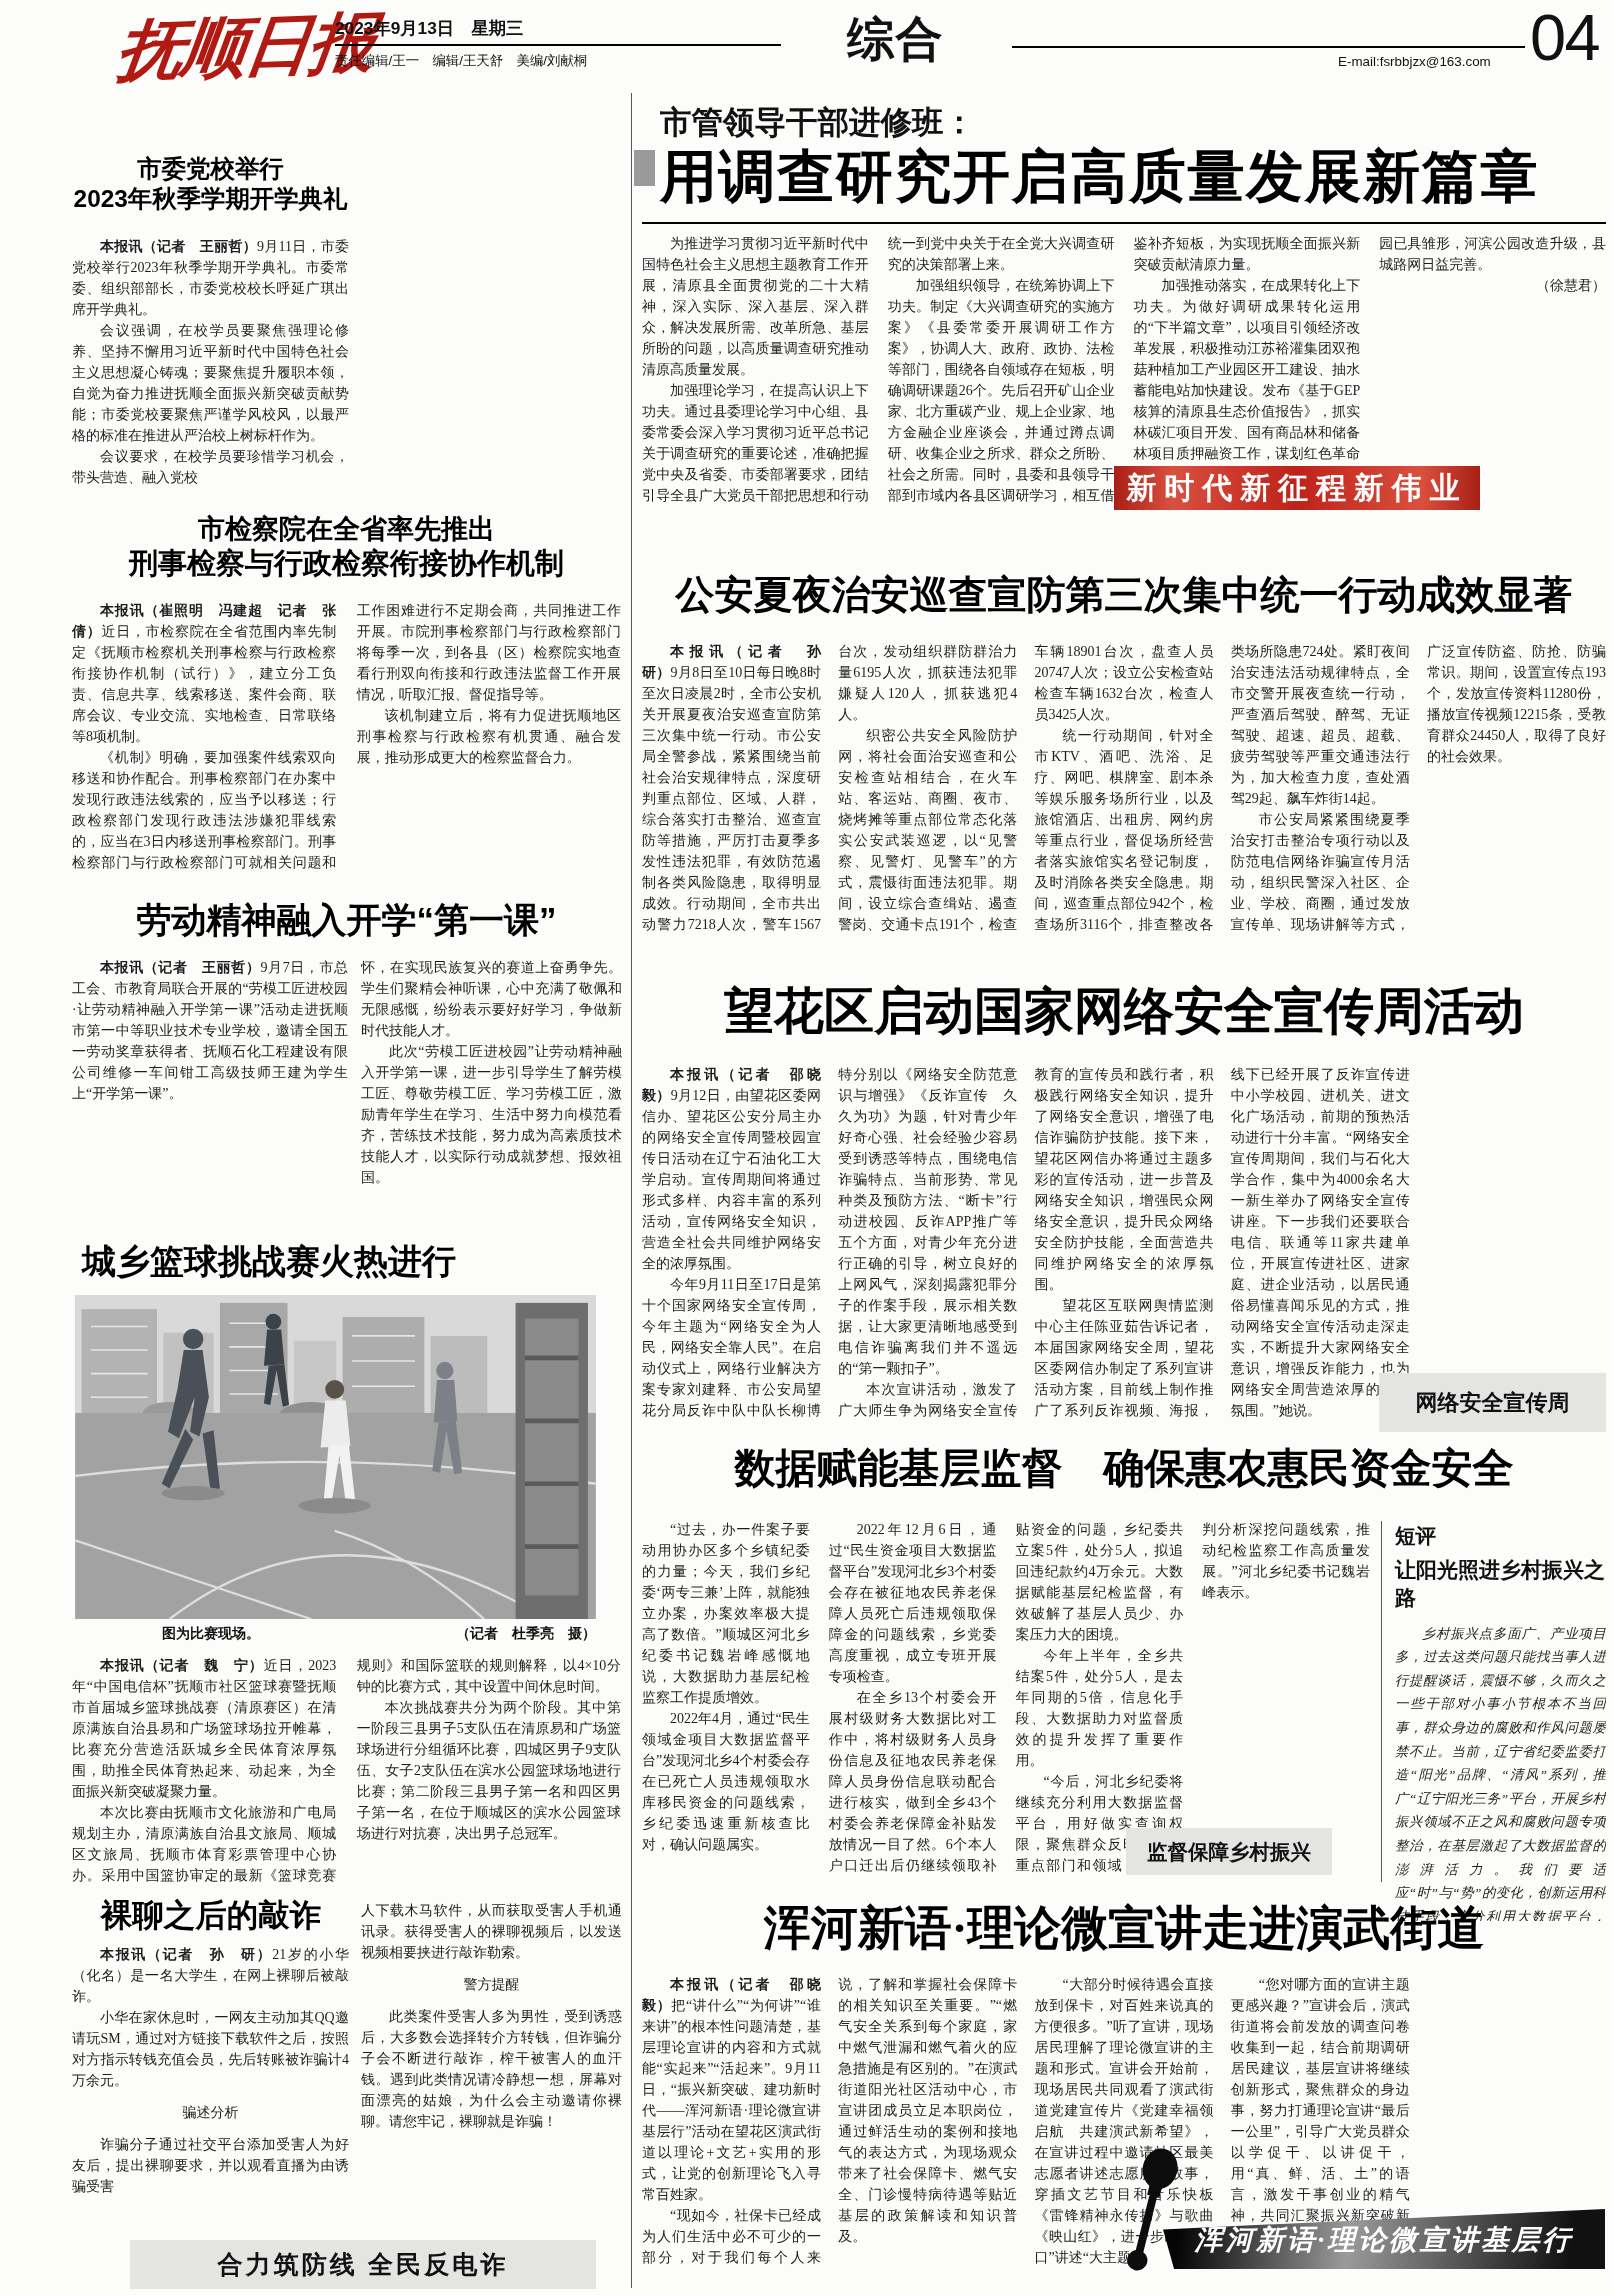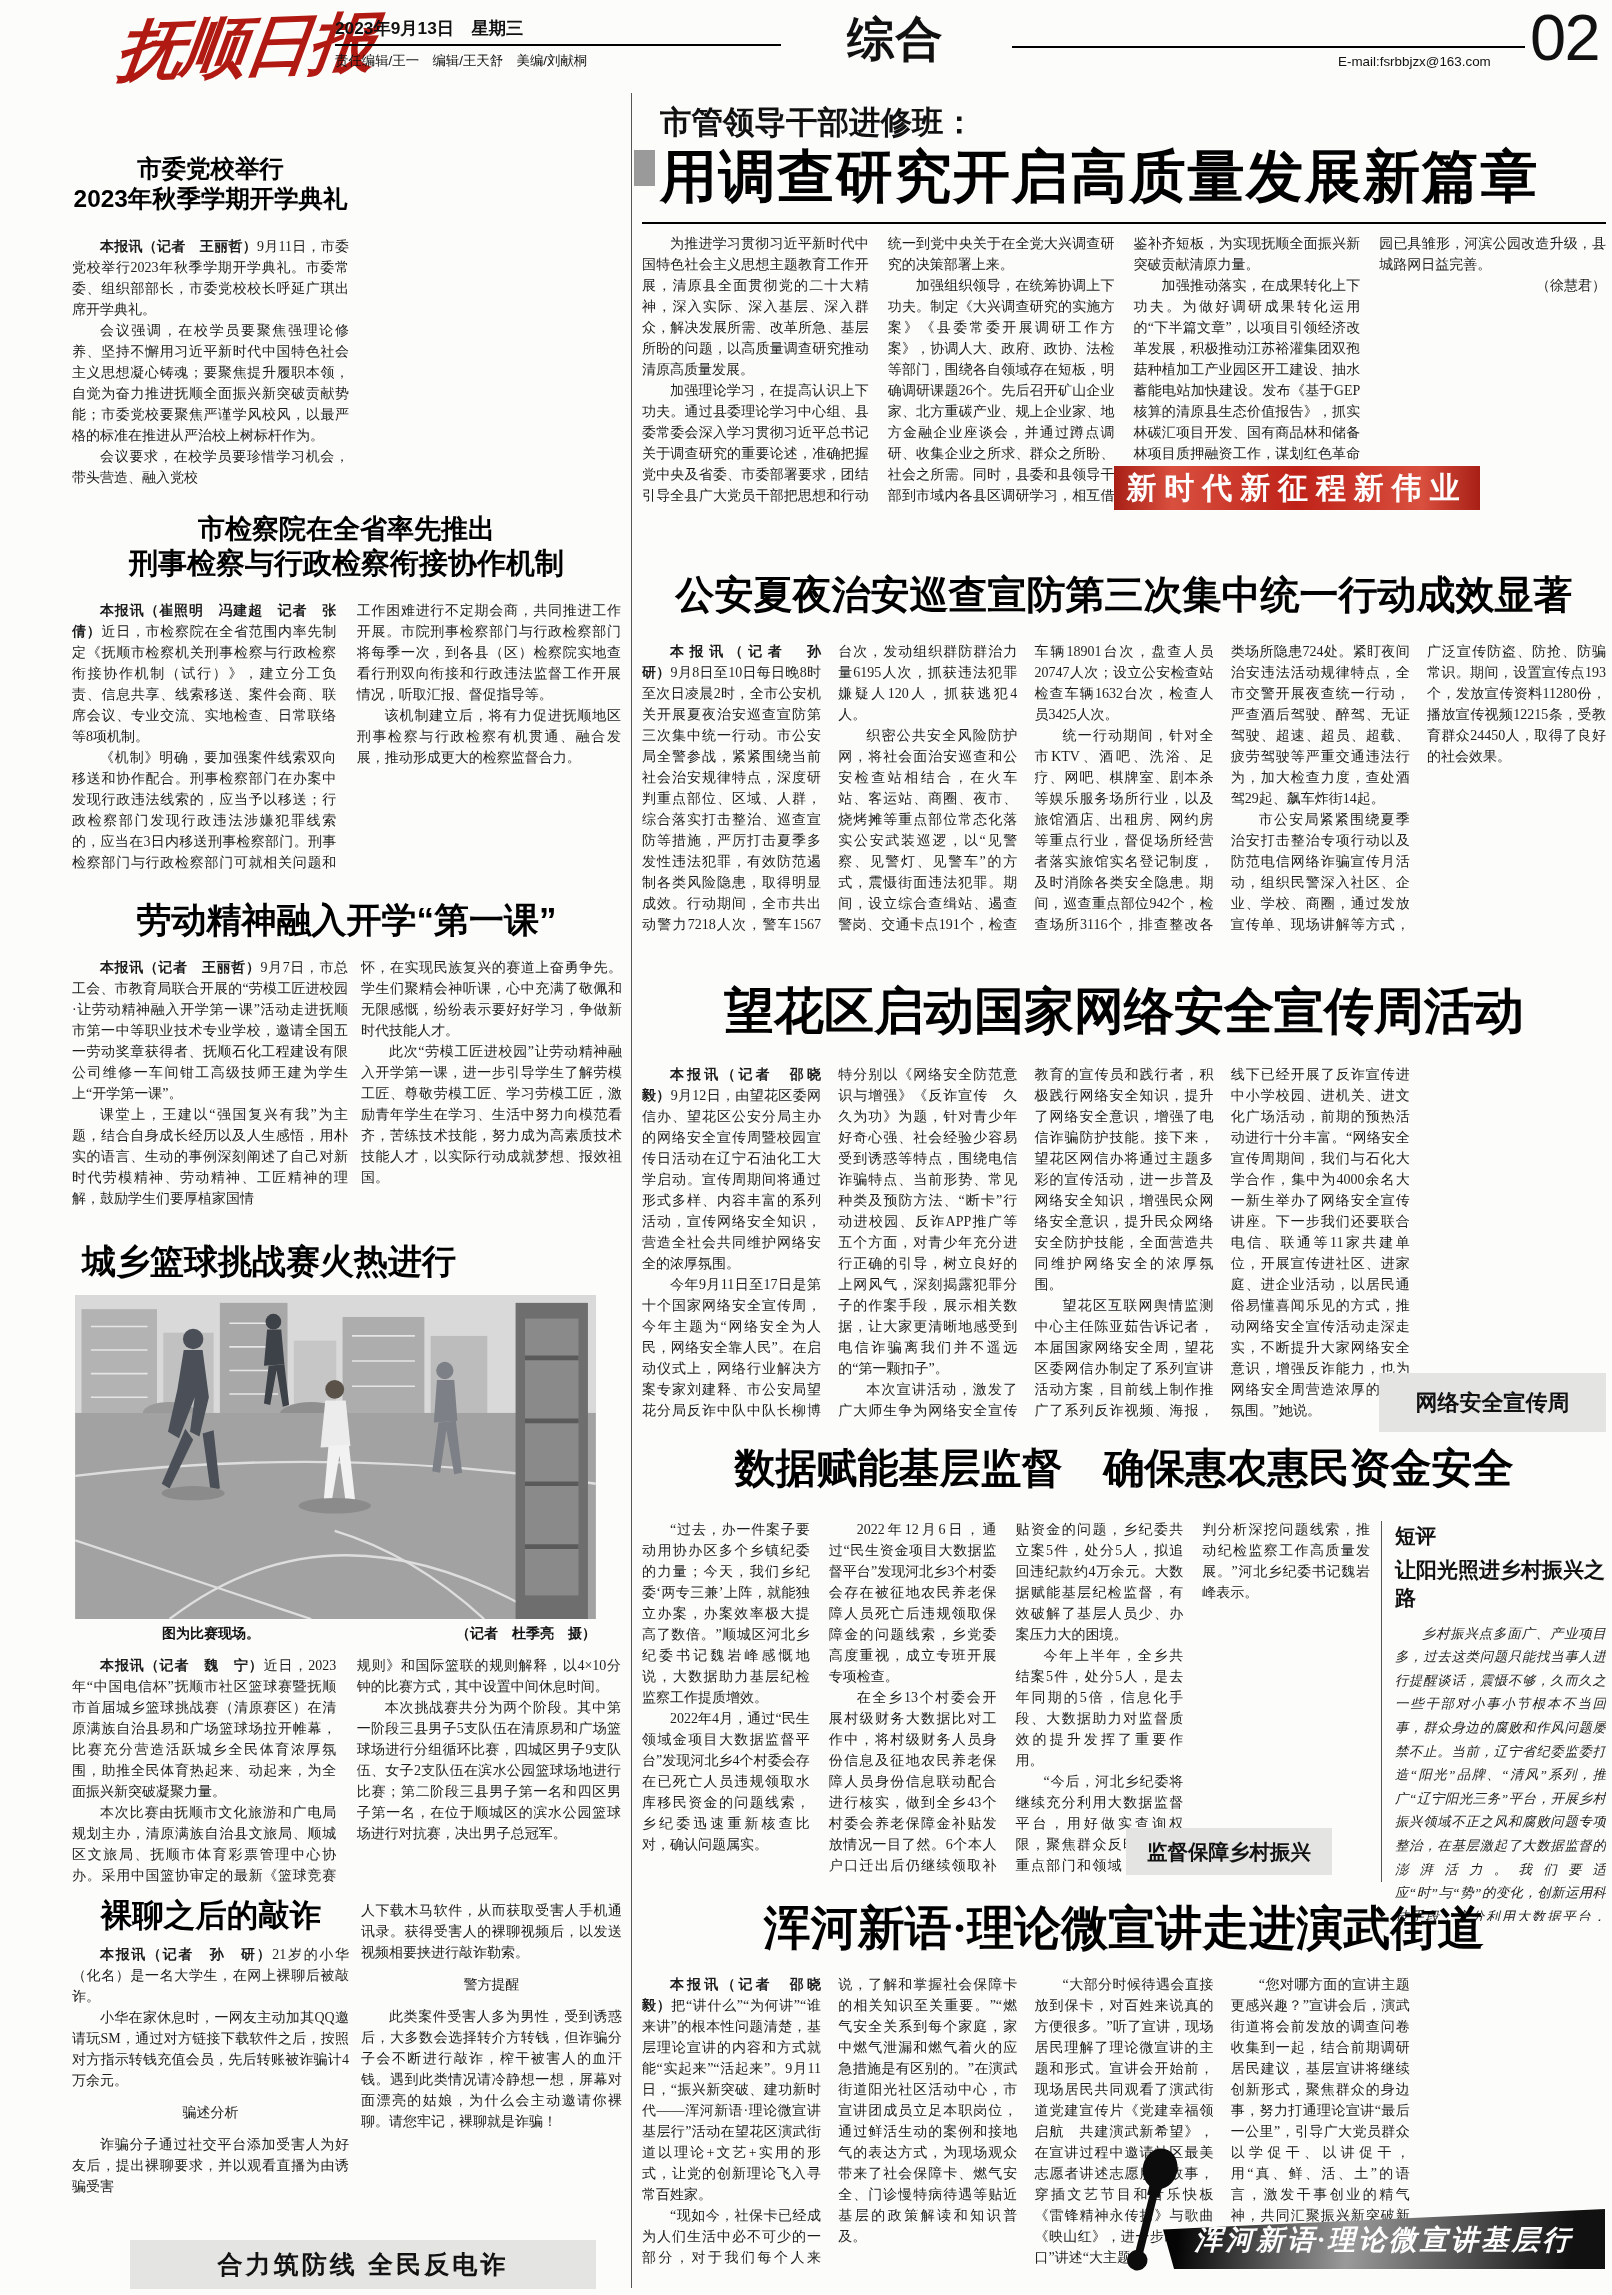--- a/index.html
+++ b/index.html
@@ -43,21 +43,21 @@
 
 <div class="page">
 
   <div class="abs masthead" style="left:118px;top:1.6px;font-size:66px;color:#b01a12;">抚顺日报</div>
   <div class="abs" style="left:335px;top:15.7px;font-size:17.3px;font-weight:700;">2023年9月13日　星期三</div>
   <div class="abs hrule" style="left:335px;top:44px;width:446px;height:2.4px;"></div>
   <div class="abs" style="left:335px;top:52px;font-size:13.4px;">责任编辑/王一　编辑/王天舒　美编/刘献桐</div>
   <div class="abs" style="left:847px;top:7.9px;font-size:47px;font-weight:900;letter-spacing:1.6px;">综合</div>
   <div class="abs hrule" style="left:1012px;top:46px;width:513px;height:2.4px;"></div>
   <div class="abs" style="left:1338px;top:54px;font-size:13.4px;">E-mail:fsrbbjzx@163.com</div>
-  <div class="abs" style="left:1530px;top:0px;font-size:65px;font-weight:400;letter-spacing:-1.6px;">02</div>
+  <div class="abs" style="left:1530px;top:0px;font-size:65px;font-weight:400;letter-spacing:-1.6px;">04</div>
 
   <div class="abs vrule" style="left:631px;top:93px;height:2195px;"></div>
 
   <div class="abs hl-sans" style="left:72px;top:154px;width:277px;font-size:24.4px;">
     <div>市委党校举行</div>
     <div>2023年秋季学期开学典礼</div>
   </div>
   <div class="abs bt" style="left:72px;top:236px;width:277px;height:269px;">
     <p><b>本报讯（记者　王丽哲）</b><span>9月11日，市委党校举行2023年秋季学期开学典礼。市委常委、组织部部长，市委党校校长呼延广琪出席开学典礼。</span></p>
     <p>会议强调，在校学员要聚焦强理论修养、坚持不懈用习近平新时代中国特色社会主义思想凝心铸魂；要聚焦提升履职本领，自觉为奋力推进抚顺全面振兴新突破贡献势能；市委党校要聚焦严谨学风校风，以最严格的标准在推进从严治校上树标杆作为。</p>
@@ -70,21 +70,20 @@
   </div>
   <div class="abs bt cols2" style="left:72px;top:600px;width:549px;height:288px;">
     <p><b>本报讯（崔照明　冯建超　记者　张　倩）</b><span>近日，市检察院在全省范围内率先制定《抚顺市检察机关刑事检察与行政检察衔接协作机制（试行）》，建立分工负责、信息共享、线索移送、案件会商、联席会议、专业交流、实地检查、日常联络等8项机制。</span></p>
     <p>《机制》明确，要加强案件线索双向移送和协作配合。刑事检察部门在办案中发现行政违法线索的，应当予以移送；行政检察部门发现行政违法涉嫌犯罪线索的，应当在3日内移送刑事检察部门。刑事检察部门与行政检察部门可就相关问题和工作困难进行不定期会商，共同推进工作开展。市院刑事检察部门与行政检察部门将每季一次，到各县（区）检察院实地查看行刑双向衔接和行政违法监督工作开展情况，听取汇报、督促指导等。</p>
     <p>该机制建立后，将有力促进抚顺地区刑事检察与行政检察有机贯通、融合发展，推动形成更大的检察监督合力。</p>
   </div>
 
   <div class="abs hl-sans" style="left:71px;top:899px;width:551px;font-size:35px;">劳动精神融入开学“第一课”</div>
   <div class="abs bt" style="left:72px;top:957px;width:276px;height:272px;">
     <p><b>本报讯（记者　王丽哲）</b><span>9月7日，市总工会、市教育局联合开展的“劳模工匠进校园·让劳动精神融入开学第一课”活动走进抚顺市第一中等职业技术专业学校，邀请全国五一劳动奖章获得者、抚顺石化工程建设有限公司维修一车间钳工高级技师王建为学生上“开学第一课”。</span></p>
-    <p>课堂上，王建以“强国复兴有我”为主题，结合自身成长经历以及人生感悟，用朴实的语言、生动的事例深刻阐述了自己对新时代劳模精神、劳动精神、工匠精神的理解，鼓励学生们要厚植家国情</p>
   </div>
   <div class="abs bt" style="left:361px;top:957px;width:261px;height:272px;">
     <p class="cont">怀，在实现民族复兴的赛道上奋勇争先。学生们聚精会神听课，心中充满了敬佩和无限感慨，纷纷表示要好好学习，争做新时代技能人才。</p>
     <p>此次“劳模工匠进校园”让劳动精神融入开学第一课，进一步引导学生了解劳模工匠、尊敬劳模工匠、学习劳模工匠，激励青年学生在学习、生活中努力向模范看齐，苦练技术技能，努力成为高素质技术技能人才，以实际行动成就梦想、报效祖国。</p>
   </div>
 
   <div class="abs hl-sans" style="left:82px;top:1241px;width:551px;font-size:34px;text-align:left;">城乡篮球挑战赛火热进行</div>
   <div class="abs" style="left:75px;top:1295px;width:521px;height:324px;">
     <svg width="521" height="324" viewBox="0 0 662 412" xmlns="http://www.w3.org/2000/svg">
       <rect width="662" height="412" fill="#c9c9c9"></rect>

